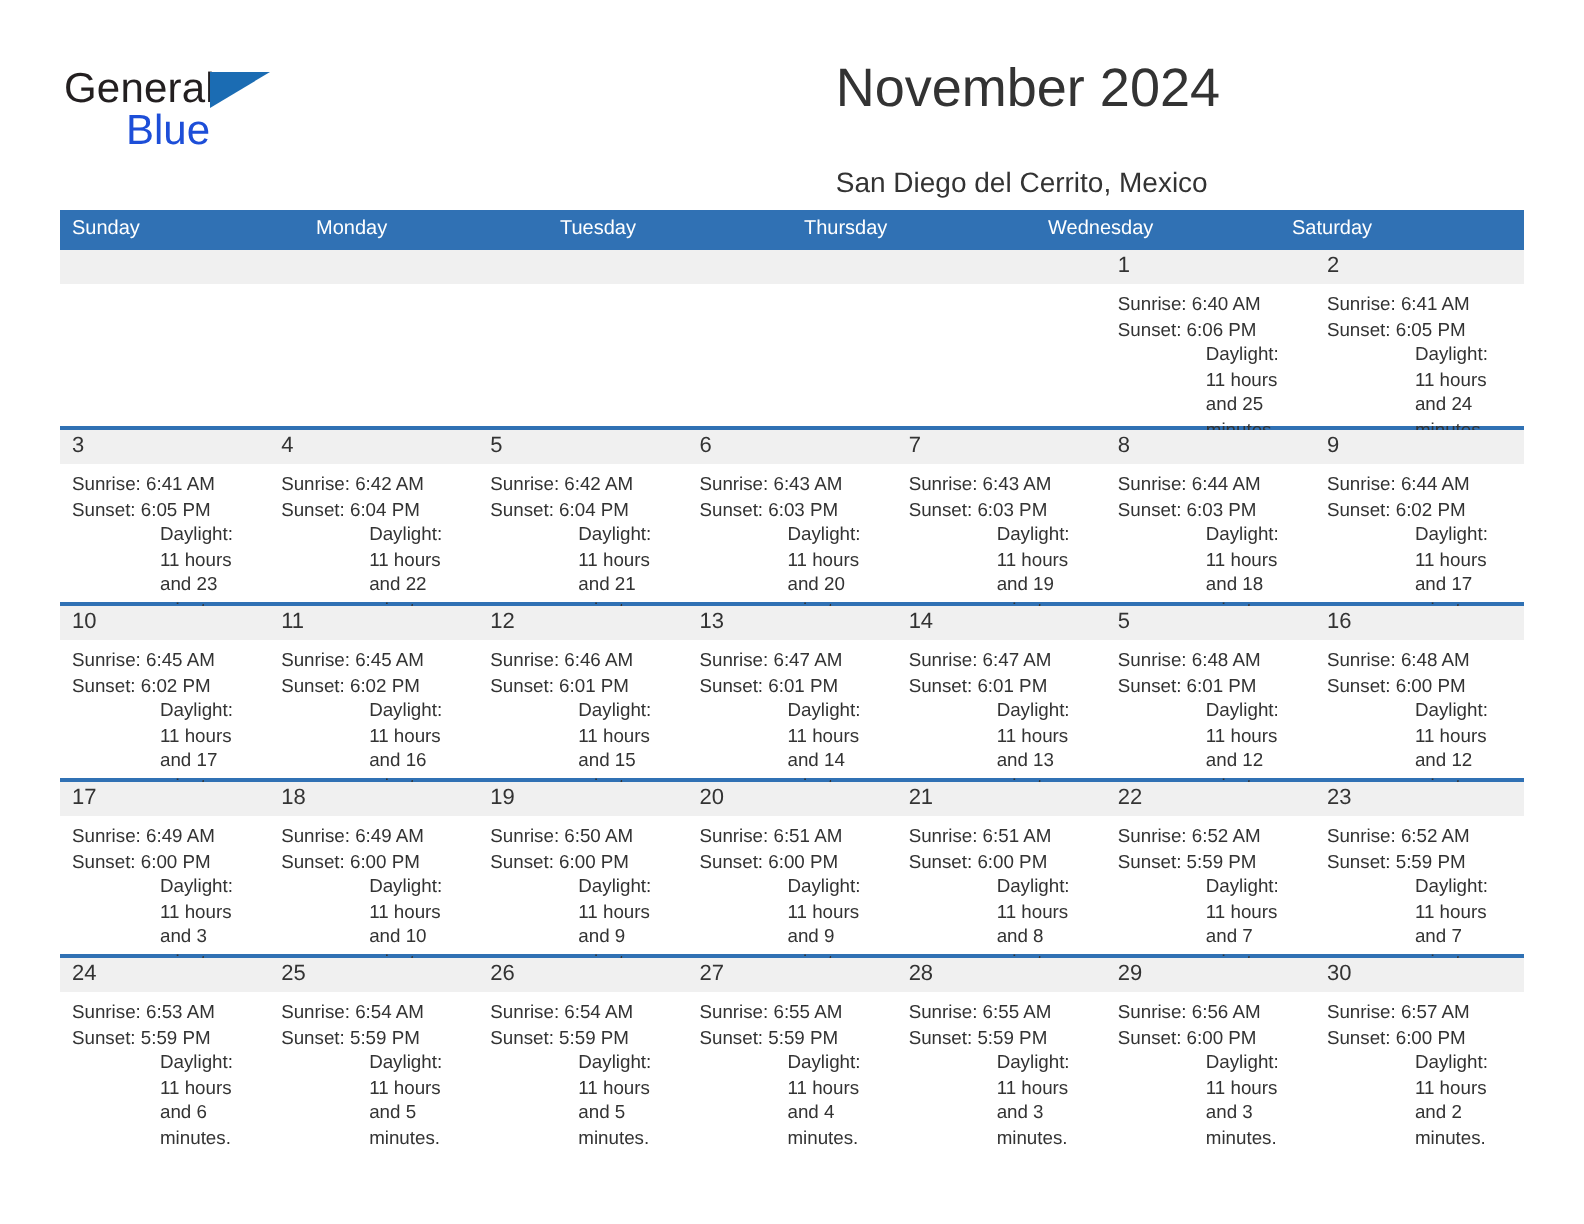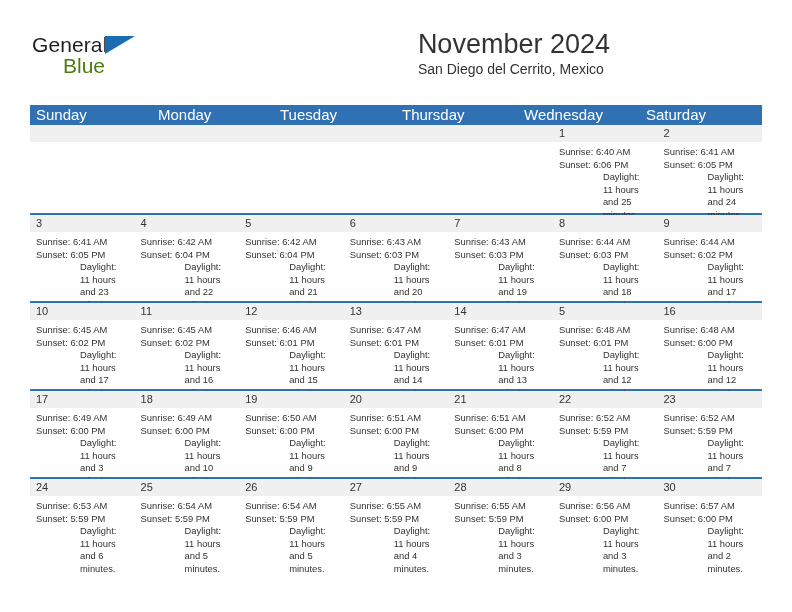--- a/index.html
+++ b/index.html
@@ -56,21 +56,21 @@
     width: 0;
     height: 0;
     border-left: 30px solid #1b6cb3;
     border-bottom: 18px solid transparent;
   }
   .logo-blue {
     position: absolute;
     left: 31px;
     top: 21px;
     font-size: 21px;
-    color: #4d7c0f;
+    color: #1d4ed8;
     line-height: 22px;
   }
 
   .title-block {
     position: absolute;
     right: 0;
     top: 0;
     text-align: left;
   }
   .cal-title {
@@ -78,41 +78,41 @@
     color: #333333;
     line-height: 32px;
     white-space: nowrap;
     font-weight: normal;
     margin: 0;
   }
   .cal-subtitle {
     font-size: 14px;
     color: #333333;
     line-height: 18px;
-    margin-top: 0;
+    margin-top: 22px;
     white-space: nowrap;
   }
 
   
   .calendar {
     position: absolute;
     left: 30px;
     top: 105px;
     width: 732px;
   }
 
   .week-head {
     display: flex;
     background: #3071b4;
     height: 20px;
   }
   .week-head .dow {
     flex: 1 1 0;
     color: #ffffff;
-    font-size: 15px;
+    font-size: 10px;
     line-height: 20px;
     padding-left: 6px;
     box-sizing: border-box;
     white-space: nowrap;
   }
 
   .week-row {
     display: flex;
     border-top: 2px solid #3071b4;
     height: 88px;

